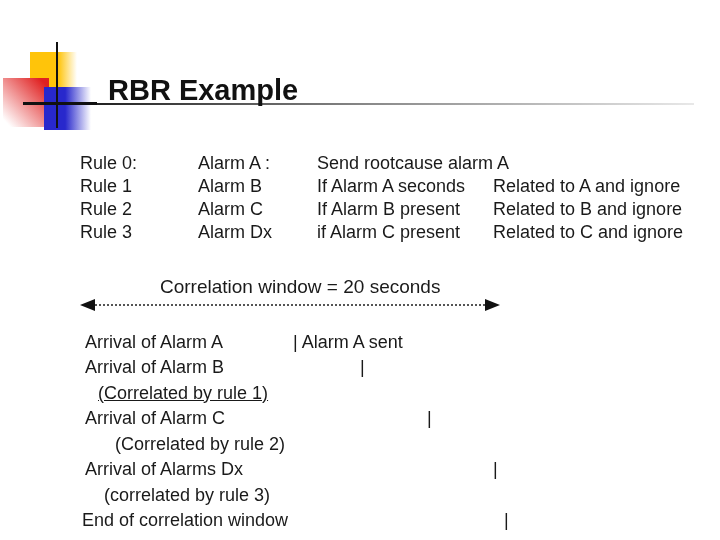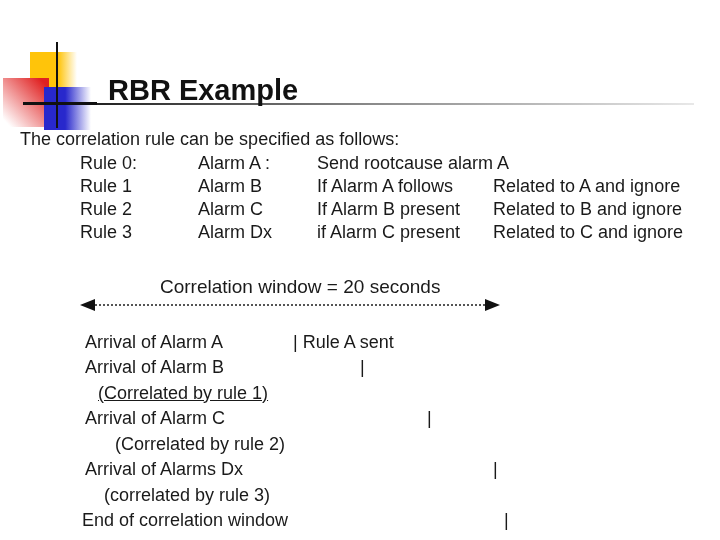--- a/index.html
+++ b/index.html
@@ -57,32 +57,31 @@
     <div class="sq yellow"></div>
     <div class="sq red"></div>
     <div class="sq blue"></div>
     <div class="vline"></div>
     <div class="hline-thick"></div>
     <div class="hline-grad"></div>
   </div>
 
   <h1 class="title">RBR Example</h1>
 
-  <div class="txt intro">The correlation rule can be specified as follows:</div>
 
   <div class="rules">
       <div class="rule-row">
         <span class="col col-rule">Rule 0:</span>
         <span class="col col-alarm">Alarm A :</span>
         <span class="col col-condition">Send rootcause alarm A</span>
       </div>
       <div class="rule-row">
         <span class="col col-rule">Rule 1</span>
         <span class="col col-alarm">Alarm B</span>
-        <span class="col col-condition">If Alarm A follows</span>
+        <span class="col col-condition">If Alarm A seconds</span>
         <span class="col col-action">Related to A and ignore</span>
       </div>
       <div class="rule-row">
         <span class="col col-rule">Rule 2</span>
         <span class="col col-alarm">Alarm C</span>
         <span class="col col-condition">If Alarm B present</span>
         <span class="col col-action">Related to B and ignore</span>
       </div>
       <div class="rule-row">
         <span class="col col-rule">Rule 3</span>
@@ -96,21 +95,21 @@
   <div class="txt win-label">Correlation window = 20 seconds</div>
   <div class="arrow">
     <span class="ah left"></span>
     <span class="dotline"></span>
     <span class="ah right"></span>
   </div>
 
   <div class="tl">
       <div class="tl-row">
         <span class="tl-label" style="left: 85px;">Arrival of Alarm A</span>
-        <span class="tl-marker" style="left: 293px;">| Rule A sent</span>
+        <span class="tl-marker" style="left: 293px;">| Alarm A sent</span>
       </div>
       <div class="tl-row">
         <span class="tl-label" style="left: 85px;">Arrival of Alarm B</span>
         <span class="tl-marker" style="left: 360px;">|</span>
       </div>
       <div class="tl-row">
         <span class="tl-label" style="left: 98px; text-decoration: underline;">(Correlated by rule 1)</span>
       </div>
       <div class="tl-row">
         <span class="tl-label" style="left: 85px;">Arrival of Alarm C</span>

